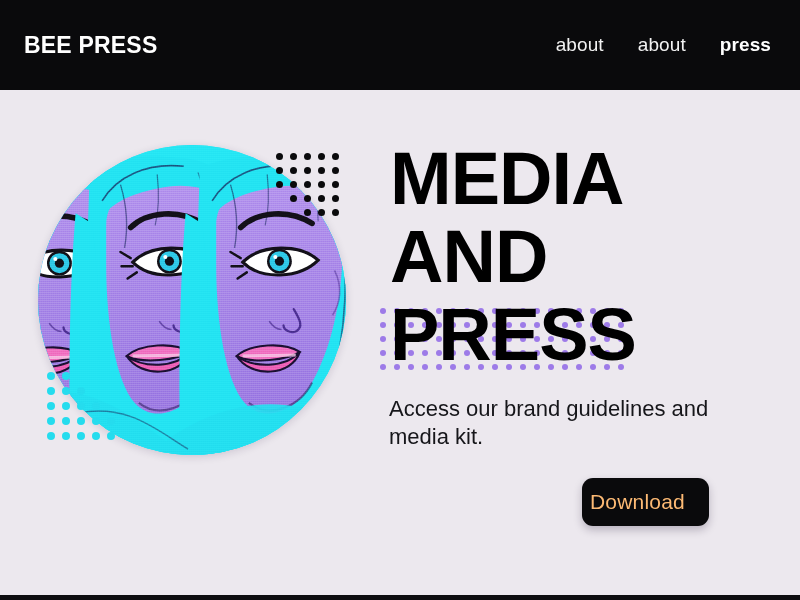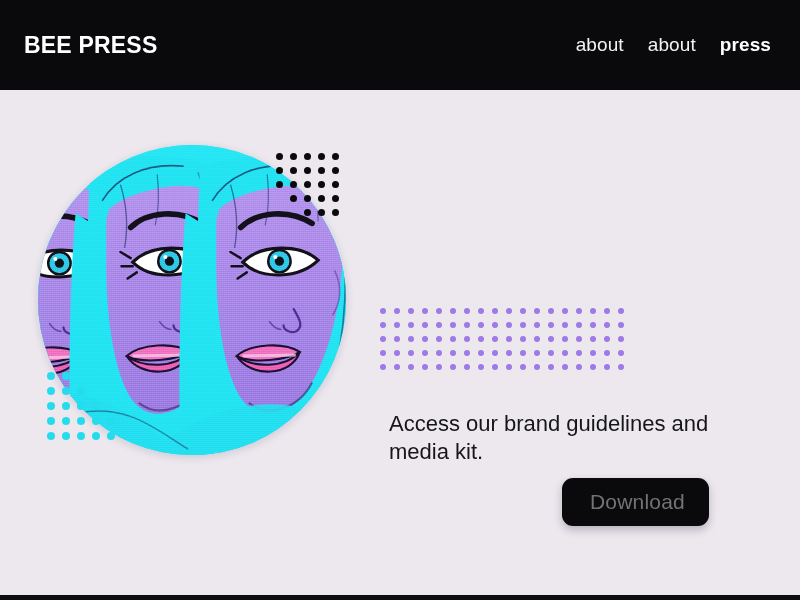--- a/index.html
+++ b/index.html
@@ -35,21 +35,21 @@
     font-size: 23px;
     font-weight: bold;
     letter-spacing: 0.2px;
     font-family: "Liberation Sans", sans-serif;
     white-space: nowrap;
   }
 
   .nav {
     display: flex;
     align-items: center;
-    gap: 24px;
+    gap: 34px;
     padding-right: 5px;
   }
 
   .nav-item {
     color: #f2f2f2;
     font-size: 19px;
     font-weight: normal;
     letter-spacing: 0.1px;
     text-decoration: none;
     white-space: nowrap;
@@ -142,21 +142,21 @@
     font-weight: bold;
     line-height: 78px;
     letter-spacing: -1px;
     white-space: nowrap;
   }
 
   
   .subtitle {
     position: absolute;
     left: 389px;
-    top: 320px;
+    top: 305px;
     width: 330px;
     color: #16161a;
     font-family: "Liberation Sans", sans-serif;
     font-size: 22px;
     font-weight: normal;
     line-height: 28px;
     letter-spacing: 0px;
     z-index: 2;
   }
 
@@ -166,24 +166,24 @@
     left: 389px;
     top: 388px;
     width: 320px;
     display: flex;
     justify-content: flex-end;
     z-index: 2;
   }
 
   .download-btn {
     background: #0a0a0c;
-    color: #737373;
+    color: #fdba74;
     border: none;
     border-radius: 11px;
-    padding: 13px 24px 14px 28px;
+    padding: 13px 24px 14px 8px;
     font-family: "Liberation Sans", sans-serif;
     font-size: 21px;
     font-weight: normal;
     letter-spacing: 0.2px;
     cursor: pointer;
     box-shadow: 0 4px 9px rgba(30,20,50,0.25);
     line-height: 1;
   }
 
   
@@ -412,20 +412,25 @@
       <span class="dot" style="left: 140px; top: 56px;"></span>
       <span class="dot" style="left: 154px; top: 56px;"></span>
       <span class="dot" style="left: 168px; top: 56px;"></span>
       <span class="dot" style="left: 182px; top: 56px;"></span>
       <span class="dot" style="left: 196px; top: 56px;"></span>
       <span class="dot" style="left: 210px; top: 56px;"></span>
       <span class="dot" style="left: 224px; top: 56px;"></span>
       <span class="dot" style="left: 238px; top: 56px;"></span>
     </div>
 
+  <h1 class="headline">
+    <span class="headline-line">MEDIA</span>
+    <span class="headline-line">AND</span>
+    <span class="headline-line">PRESS</span>
+  </h1>
 
   <p class="subtitle">Access our brand guidelines and media kit.</p>
 
   <div class="cta-row">
     <button class="download-btn">Download</button>
   </div>
 
 </div>
 
 <div class="bottom-bar"></div>

